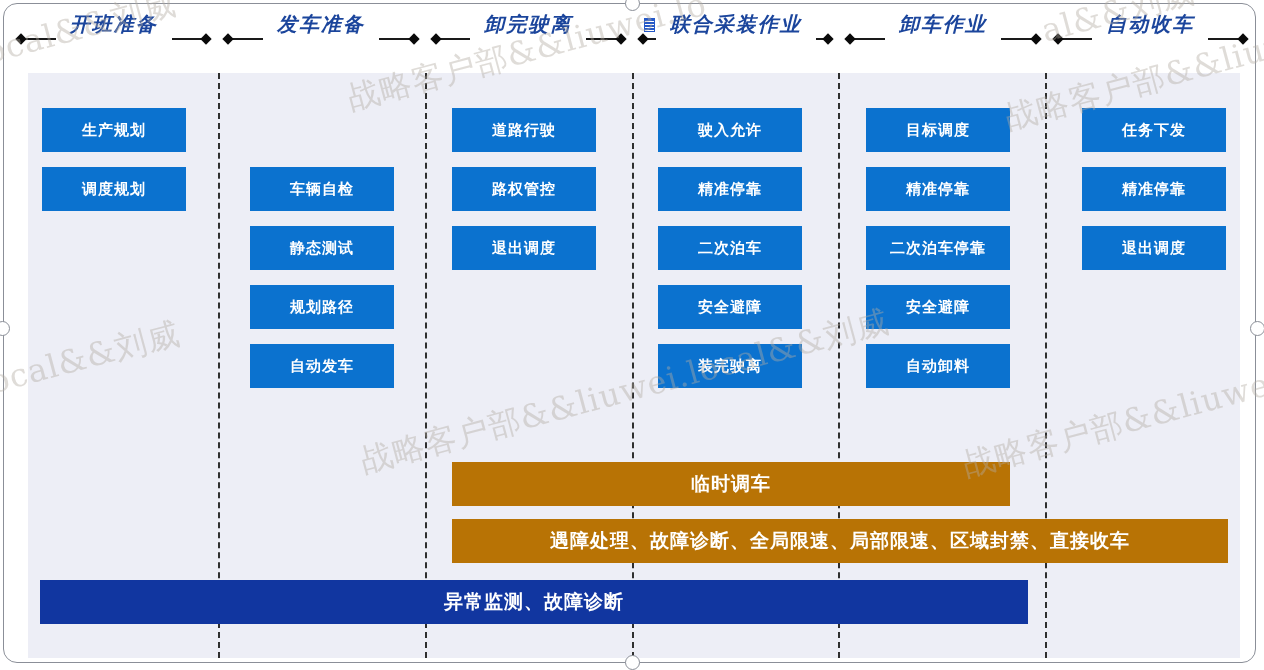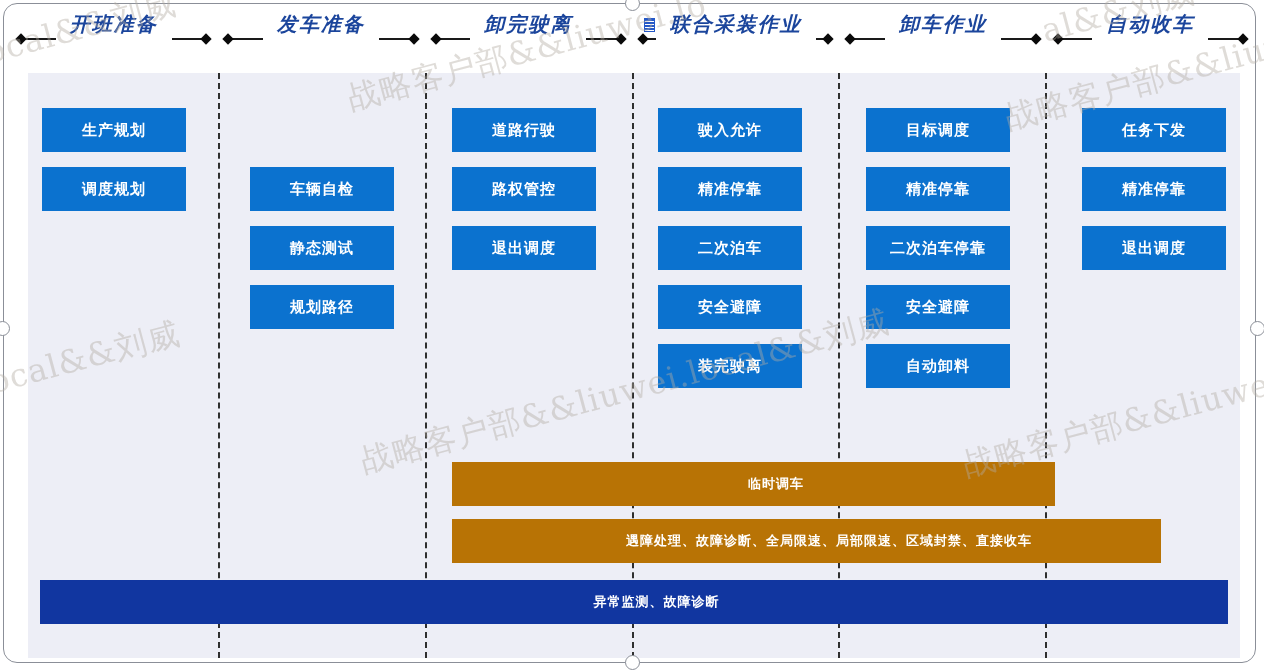--- a/index.html
+++ b/index.html
@@ -18,21 +18,21 @@
         color:#1b459c;letter-spacing:2px;white-space:nowrap;}
   
   .panel{position:absolute;left:28px;top:73px;width:1212px;height:585px;background:#edeef6;z-index:1;}
   .vsep{position:absolute;top:73px;height:585px;width:0;border-left:2px dashed #2f2f2f;z-index:2;}
   
   .task{position:absolute;width:144px;height:44px;background:#0b72cf;color:#ffffff;
         display:flex;align-items:center;justify-content:center;font-weight:bold;
         font-size:15px;letter-spacing:1px;z-index:3;white-space:nowrap;}
   
   .bar{position:absolute;height:44px;color:#ffffff;display:flex;align-items:center;
-       justify-content:center;font-weight:bold;font-size:13px;letter-spacing:1px;z-index:3;white-space:nowrap;padding-left:45px;}
+       justify-content:center;font-weight:bold;font-size:19px;letter-spacing:1px;z-index:3;white-space:nowrap;}
   .bar-orange{background:#b87305;}
   .bar-navy{background:#1136a0;}
   
   .wm{position:absolute;font-family:"DejaVu Serif","Liberation Serif",serif;font-size:32px;
       color:rgba(178,172,162,0.42);transform:rotate(-15deg);white-space:nowrap;
       letter-spacing:1px;pointer-events:none;z-index:9;}
   .mini-icon{position:absolute;left:644px;top:18px;width:9px;height:12px;z-index:5;
       background:repeating-linear-gradient(180deg,#2458c8 0 2px,#ffffff 2px 3px);
       border:1px solid #2458c8;}
 </style>
@@ -93,20 +93,21 @@
         <span class="dmd"></span>
     </div>
   </div>
 
   <div class="task" style="left:42px;top:108px">生产规划</div>
   <div class="task" style="left:42px;top:167px">调度规划</div>
 
   <div class="task" style="left:250px;top:167px">车辆自检</div>
   <div class="task" style="left:250px;top:226px">静态测试</div>
   <div class="task" style="left:250px;top:285px">规划路径</div>
+  <div class="task" style="left:250px;top:344px">自动发车</div>
 
   <div class="task" style="left:452px;top:108px">道路行驶</div>
   <div class="task" style="left:452px;top:167px">路权管控</div>
   <div class="task" style="left:452px;top:226px">退出调度</div>
 
   <div class="task" style="left:658px;top:108px">驶入允许</div>
   <div class="task" style="left:658px;top:167px">精准停靠</div>
   <div class="task" style="left:658px;top:226px">二次泊车</div>
   <div class="task" style="left:658px;top:285px">安全避障</div>
   <div class="task" style="left:658px;top:344px">装完驶离</div>
@@ -115,22 +116,22 @@
   <div class="task" style="left:866px;top:167px">精准停靠</div>
   <div class="task" style="left:866px;top:226px">二次泊车停靠</div>
   <div class="task" style="left:866px;top:285px">安全避障</div>
   <div class="task" style="left:866px;top:344px">自动卸料</div>
 
   <div class="task" style="left:1082px;top:108px">任务下发</div>
   <div class="task" style="left:1082px;top:167px">精准停靠</div>
   <div class="task" style="left:1082px;top:226px">退出调度</div>
 
   <div class="bar bar-orange" style="left:452px;top:462px;width:558px">临时调车</div>
-  <div class="bar bar-orange" style="left:452px;top:519px;width:664px">遇障处理、故障诊断、全局限速、局部限速、区域封禁、直接收车</div>
-  <div class="bar bar-navy" style="left:40px;top:580px;width:1143px">异常监测、故障诊断</div>
+  <div class="bar bar-orange" style="left:452px;top:519px;width:776px">遇障处理、故障诊断、全局限速、局部限速、区域封禁、直接收车</div>
+  <div class="bar bar-navy" style="left:40px;top:580px;width:988px">异常监测、故障诊断</div>
 
   <div class="outer-border"></div>
   <div class="edge-circle" style="left:625px;top:-4px"></div>
   <div class="edge-circle" style="left:-5px;top:321px"></div>
   <div class="edge-circle" style="left:1250px;top:321px"></div>
   <div class="edge-circle" style="left:625px;top:655px"></div>
   <div class="mini-icon"></div>
 
   <span class="wm" style="left:-28px;top:8px">local&amp;&amp;刘威</span>
   <span class="wm" style="left:342px;top:30px">战略客户部&amp;&amp;liuwei.lo</span>

